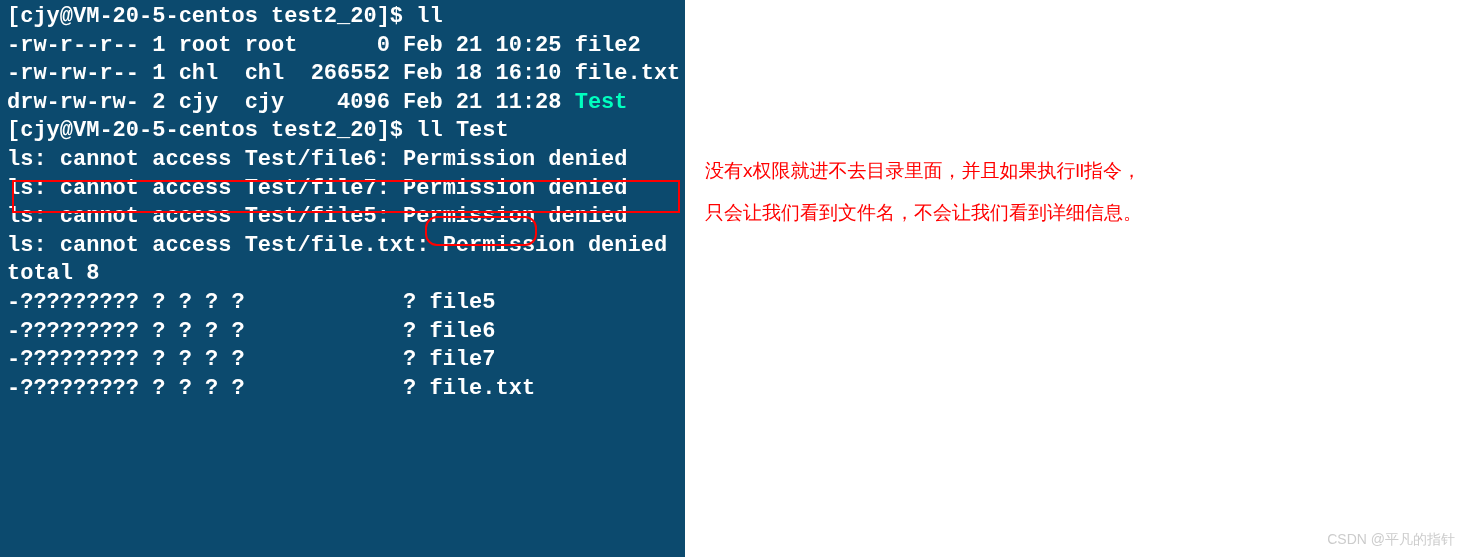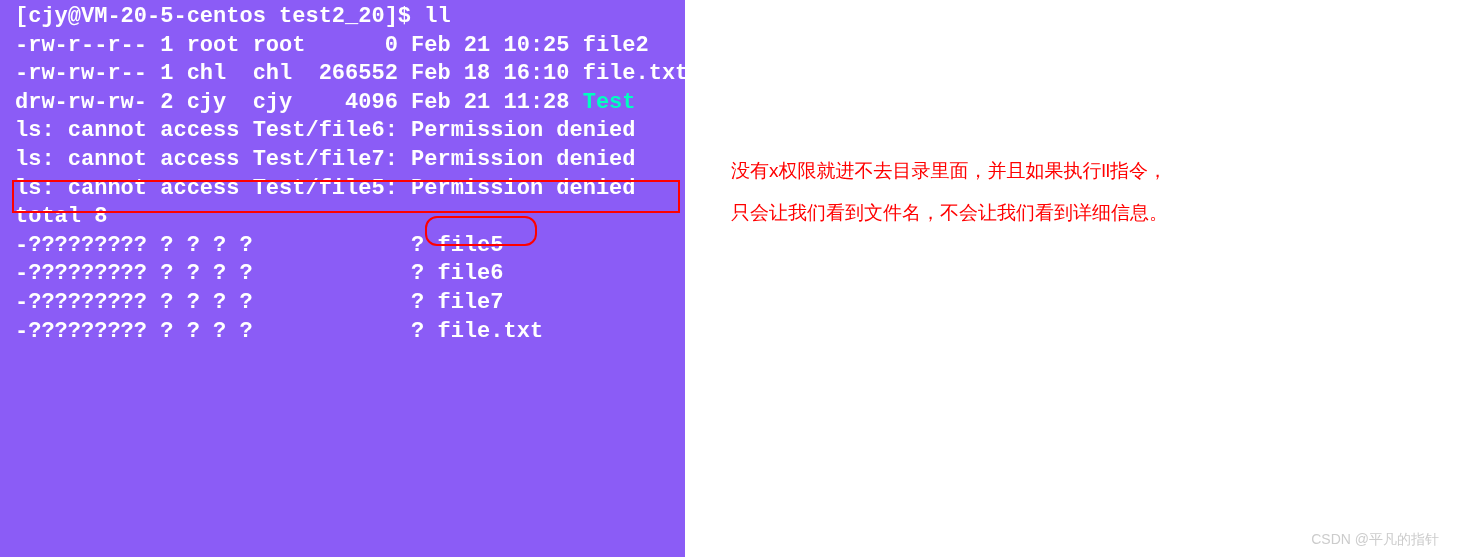--- a/index.html
+++ b/index.html
@@ -8,29 +8,29 @@
       box-sizing: border-box;
     }
     body {
       background: #ffffff;
       font-family: monospace;
       display: flex;
       width: 1475px;
       height: 557px;
     }
     .terminal {
-      background: #8b5cf6;
+      background: #0c4a6e;
       color: #ffffff;
       width: 685px;
       font-size: 22px;
       line-height: 1.3;
       font-family: 'Courier New', monospace;
       font-weight: bold;
       position: relative;
-      padding: 3px 12px;
+      padding: 3px 4px;
     }
     .line {
       white-space: pre;
       padding: 0 3px;
     }
     .box1 {
       border: 2px solid #ff0000;
       position: absolute;
       left: 12px;
       top: 180px;
@@ -52,46 +52,47 @@
       color: #00ffbf;
     }
     .annotation {
       color: #ff0000;
       font-family: 'Microsoft YaHei', 'SimSun', sans-serif;
       font-size: 19px;
       padding-left: 20px;
       padding-top: 150px;
       line-height: 2.2;
       font-weight: normal;
-      margin-left: 26px;
     }
     .watermark {
       position: absolute;
-      right: 36px;
+      right: 20px;
       bottom: 8px;
       color: #cccccc;
       font-size: 14px;
       font-family: Arial, sans-serif;
       font-weight: normal;
     }
   </style>
 </head>
 <body>
 
 <div class="terminal">
   <div class="line"><span>[cjy@VM-20-5-centos test2_20]$ </span><span>ll</span></div>
   <div id="file-list">
       <div class="line">-rw-r--r-- 1 root root      0 Feb 21 10:25 file2</div>
       <div class="line">-rw-rw-r-- 1 chl  chl  266552 Feb 18 16:10 file.txt</div>
       <div class="line">drw-rw-rw- 2 cjy  cjy    4096 Feb 21 11:28 <span class="dir-highlight">Test</span></div>
     </div>
+  <div class="line"><span>[cjy@VM-20-5-centos test2_20]$ </span><span>ll Test</span></div>
   <div id="error-list">
       <div class="line">ls: cannot access Test/file6: Permission denied</div>
       <div class="line">ls: cannot access Test/file7: Permission denied</div>
       <div class="line">ls: cannot access Test/file5: Permission denied</div>
+      <div class="line">ls: cannot access Test/file.txt: Permission denied</div>
     </div>
   <div class="line">total 8</div>
   <div id="denied-list">
       <div class="line">-????????? ? ? ? ?            ? file5</div>
       <div class="line">-????????? ? ? ? ?            ? file6</div>
       <div class="line">-????????? ? ? ? ?            ? file7</div>
       <div class="line">-????????? ? ? ? ?            ? file.txt</div>
     </div>
   <div class="box1"></div>
   <div class="box2"></div>

